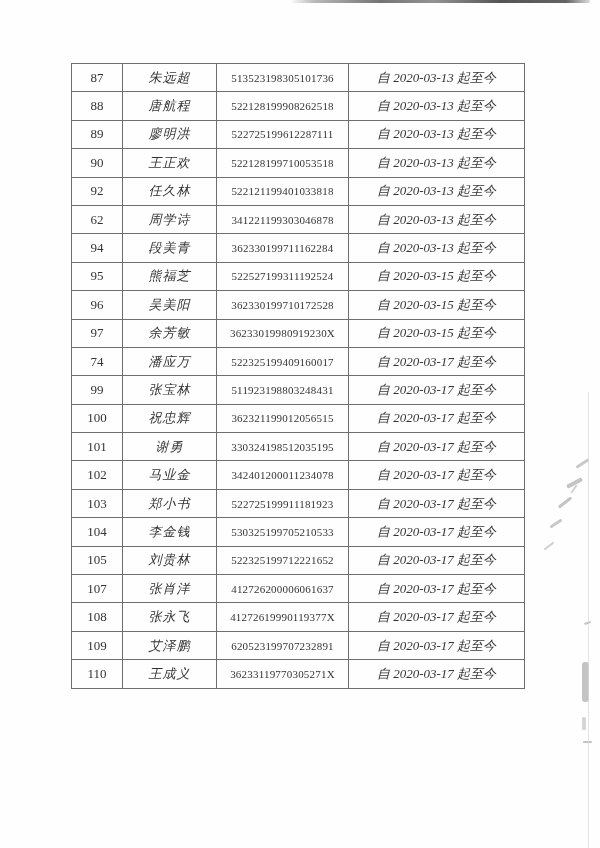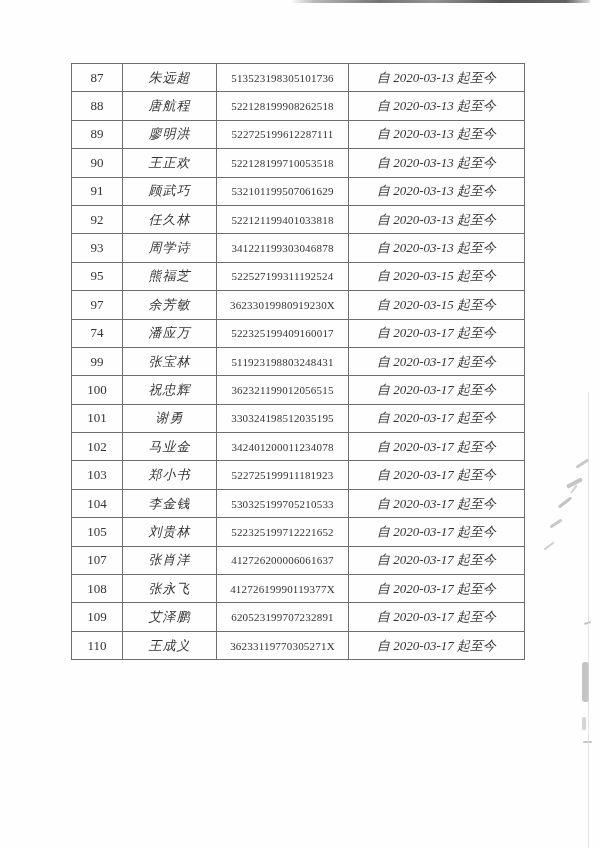--- a/index.html
+++ b/index.html
@@ -109,49 +109,55 @@
     <td class="col-date">自 2020-03-13 起至今</td>
   </tr>
 
   <tr>
     <td class="col-no">90</td>
     <td class="col-name">王正欢</td>
     <td class="col-id">522128199710053518</td>
     <td class="col-date">自 2020-03-13 起至今</td>
   </tr>
 
-  <tr>
-    <td class="col-no">91</td>
-    <td class="col-name">顾武巧</td>
-    <td class="col-id">532101199507061629</td>
-    <td class="col-date">自 2020-03-13 起至今</td>
-  </tr>
 
   <tr>
     <td class="col-no">92</td>
     <td class="col-name">任久林</td>
     <td class="col-id">522121199401033818</td>
     <td class="col-date">自 2020-03-13 起至今</td>
   </tr>
 
   <tr>
-    <td class="col-no">93</td>
+    <td class="col-no">62</td>
     <td class="col-name">周学诗</td>
     <td class="col-id">341221199303046878</td>
     <td class="col-date">自 2020-03-13 起至今</td>
   </tr>
 
+  <tr>
+    <td class="col-no">94</td>
+    <td class="col-name">段美青</td>
+    <td class="col-id">362330199711162284</td>
+    <td class="col-date">自 2020-03-13 起至今</td>
+  </tr>
 
   <tr>
     <td class="col-no">95</td>
     <td class="col-name">熊福芝</td>
     <td class="col-id">522527199311192524</td>
     <td class="col-date">自 2020-03-15 起至今</td>
   </tr>
 
+  <tr>
+    <td class="col-no">96</td>
+    <td class="col-name">吴美阳</td>
+    <td class="col-id">362330199710172528</td>
+    <td class="col-date">自 2020-03-15 起至今</td>
+  </tr>
 
   <tr>
     <td class="col-no">97</td>
     <td class="col-name">余芳敏</td>
     <td class="col-id">36233019980919230X</td>
     <td class="col-date">自 2020-03-15 起至今</td>
   </tr>
 
   <tr>
     <td class="col-no">74</td>

